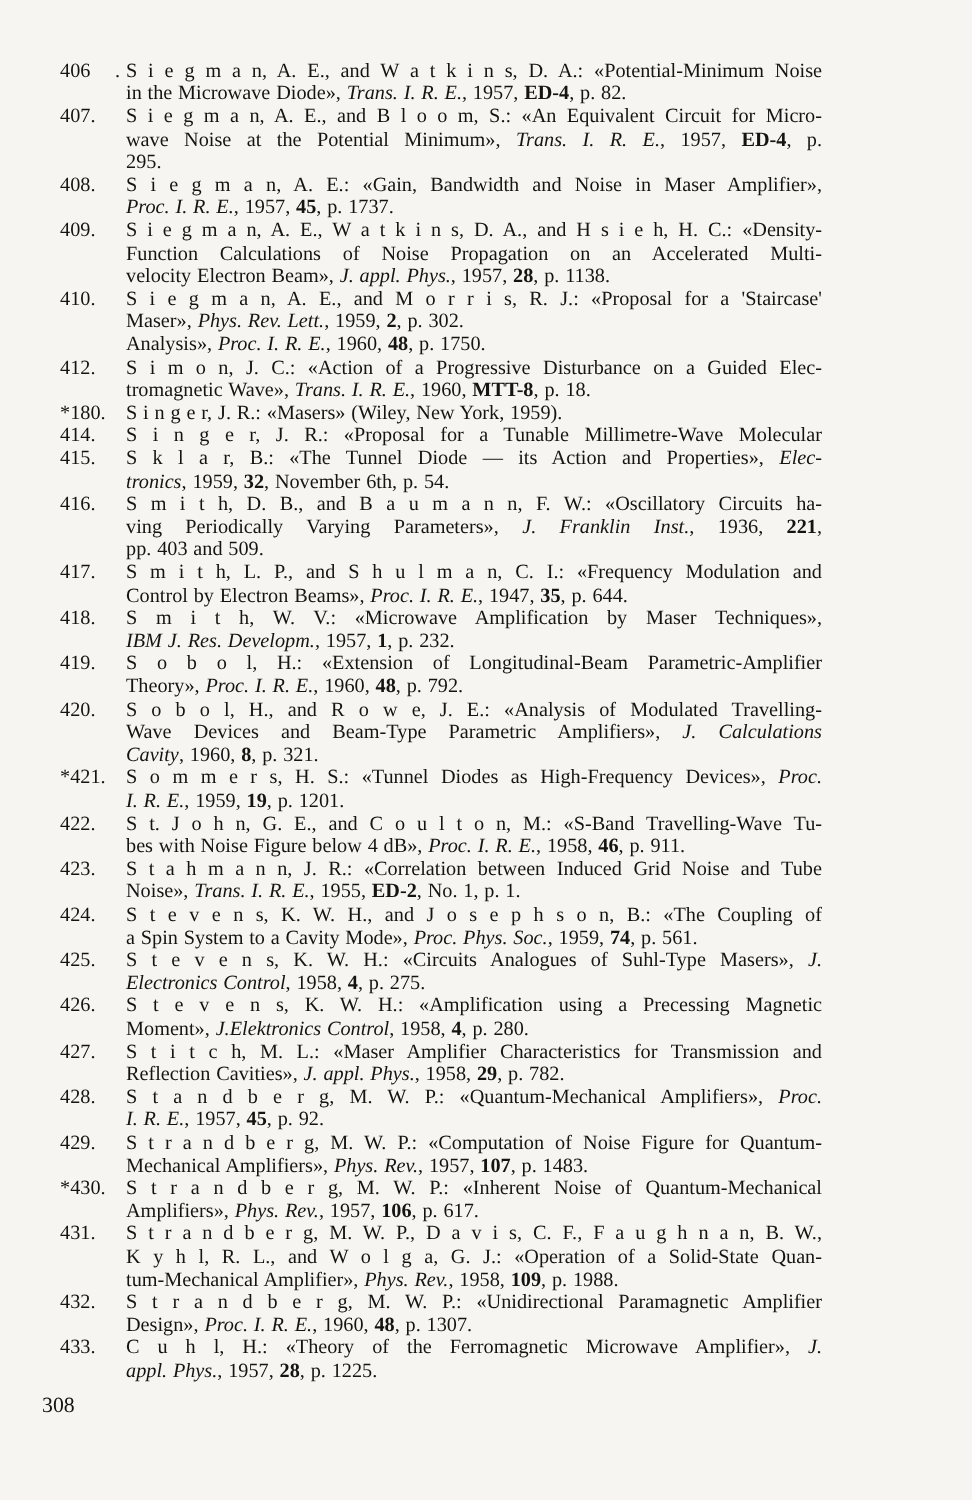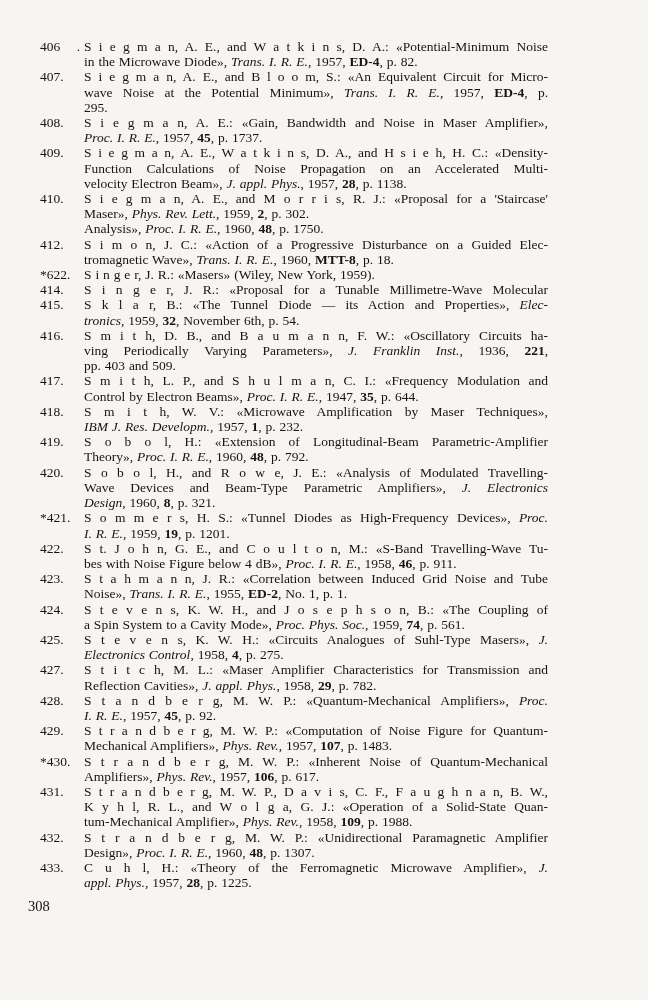--- a/index.html
+++ b/index.html
@@ -79,21 +79,21 @@
         <div class="line last"><span class="n">Maser», </span><span class="i">Phys. Rev. Lett.</span><span class="n">, 1959, </span><span class="b">2</span><span class="n">, p. 302.</span></div>
       </div>
       <div class="ref">
         <div class="line last"><span class="n">Analysis», </span><span class="i">Proc. I. R. E.</span><span class="n">, 1960, </span><span class="b">48</span><span class="n">, p. 1750.</span></div>
       </div>
       <div class="ref">
         <div class="line"><span class="num">412.</span><span class="n">S i m o n, J. C.: «Action of a Progressive Disturbance on a Guided Elec-</span></div>
         <div class="line last"><span class="n">tromagnetic Wave», </span><span class="i">Trans. I. R. E.</span><span class="n">, 1960, </span><span class="b">MTT-8</span><span class="n">, p. 18.</span></div>
       </div>
       <div class="ref">
-        <div class="line last"><span class="num">*622.</span><span class="n">S i n g e r, J. R.: «Masers» (Wiley, New York, 1959).</span></div>
+        <div class="line last"><span class="num">*180.</span><span class="n">S i n g e r, J. R.: «Masers» (Wiley, New York, 1959).</span></div>
       </div>
       <div class="ref">
         <div class="line"><span class="num">414.</span><span class="n">S i n g e r, J. R.: «Proposal for a Tunable Millimetre-Wave Molecular</span></div>
       </div>
       <div class="ref">
         <div class="line"><span class="num">415.</span><span class="n">S k l a r, B.: «The Tunnel Diode — its Action and Properties», </span><span class="i">Elec-</span></div>
         <div class="line last"><span class="i">tronics</span><span class="n">, 1959, </span><span class="b">32</span><span class="n">, November 6th, p. 54.</span></div>
       </div>
       <div class="ref">
         <div class="line"><span class="num">416.</span><span class="n">S m i t h, D. B., and B a u m a n n, F. W.: «Oscillatory Circuits ha-</span></div>
@@ -107,42 +107,46 @@
       <div class="ref">
         <div class="line"><span class="num">418.</span><span class="n">S m i t h, W. V.: «Microwave Amplification by Maser Techniques»,</span></div>
         <div class="line last"><span class="i">IBM J. Res. Developm.</span><span class="n">, 1957, </span><span class="b">1</span><span class="n">, p. 232.</span></div>
       </div>
       <div class="ref">
         <div class="line"><span class="num">419.</span><span class="n">S o b o l, H.: «Extension of Longitudinal-Beam Parametric-Amplifier</span></div>
         <div class="line last"><span class="n">Theory», </span><span class="i">Proc. I. R. E.</span><span class="n">, 1960, </span><span class="b">48</span><span class="n">, p. 792.</span></div>
       </div>
       <div class="ref">
         <div class="line"><span class="num">420.</span><span class="n">S o b o l, H., and R o w e, J. E.: «Analysis of Modulated Travelling-</span></div>
-        <div class="line"><span class="n">Wave Devices and Beam-Type Parametric Amplifiers», </span><span class="i">J. Electronics</span></div>
-        <div class="line last"><span class="i">Design</span><span class="n">, 1960, </span><span class="b">8</span><span class="n">, p. 321.</span></div>
+        <div class="line"><span class="n">Wave Devices and Beam-Type Parametric Amplifiers», </span><span class="i">J. Calculations</span></div>
+        <div class="line last"><span class="i">Cavity</span><span class="n">, 1960, </span><span class="b">8</span><span class="n">, p. 321.</span></div>
       </div>
       <div class="ref">
         <div class="line"><span class="num">*421.</span><span class="n">S o m m e r s, H. S.: «Tunnel Diodes as High-Frequency Devices», </span><span class="i">Proc.</span></div>
         <div class="line last"><span class="i">I. R. E.</span><span class="n">, 1959, </span><span class="b">19</span><span class="n">, p. 1201.</span></div>
       </div>
       <div class="ref">
         <div class="line"><span class="num">422.</span><span class="n">S t. J o h n, G. E., and C o u l t o n, M.: «S-Band Travelling-Wave Tu-</span></div>
         <div class="line last"><span class="n">bes with Noise Figure below 4 dB», </span><span class="i">Proc. I. R. E.</span><span class="n">, 1958, </span><span class="b">46</span><span class="n">, p. 911.</span></div>
       </div>
       <div class="ref">
         <div class="line"><span class="num">423.</span><span class="n">S t a h m a n n, J. R.: «Correlation between Induced Grid Noise and Tube</span></div>
         <div class="line last"><span class="n">Noise», </span><span class="i">Trans. I. R. E.</span><span class="n">, 1955, </span><span class="b">ED-2</span><span class="n">, No. 1, p. 1.</span></div>
       </div>
       <div class="ref">
         <div class="line"><span class="num">424.</span><span class="n">S t e v e n s, K. W. H., and J o s e p h s o n, B.: «The Coupling of</span></div>
         <div class="line last"><span class="n">a Spin System to a Cavity Mode», </span><span class="i">Proc. Phys. Soc.</span><span class="n">, 1959, </span><span class="b">74</span><span class="n">, p. 561.</span></div>
       </div>
       <div class="ref">
         <div class="line"><span class="num">425.</span><span class="n">S t e v e n s, K. W. H.: «Circuits Analogues of Suhl-Type Masers», </span><span class="i">J.</span></div>
         <div class="line last"><span class="i">Electronics Control</span><span class="n">, 1958, </span><span class="b">4</span><span class="n">, p. 275.</span></div>
+      </div>
+      <div class="ref">
+        <div class="line"><span class="num">426.</span><span class="n">S t e v e n s, K. W. H.: «Amplification using a Precessing Magnetic</span></div>
+        <div class="line last"><span class="n">Moment», </span><span class="i">J.Elektronics Control</span><span class="n">, 1958, </span><span class="b">4</span><span class="n">, p. 280.</span></div>
       </div>
       <div class="ref">
         <div class="line"><span class="num">427.</span><span class="n">S t i t c h, M. L.: «Maser Amplifier Characteristics for Transmission and</span></div>
         <div class="line last"><span class="n">Reflection Cavities», </span><span class="i">J. appl. Phys.</span><span class="n">, 1958, </span><span class="b">29</span><span class="n">, p. 782.</span></div>
       </div>
       <div class="ref">
         <div class="line"><span class="num">428.</span><span class="n">S t a n d b e r g, M. W. P.: «Quantum-Mechanical Amplifiers», </span><span class="i">Proc.</span></div>
         <div class="line last"><span class="i">I. R. E.</span><span class="n">, 1957, </span><span class="b">45</span><span class="n">, p. 92.</span></div>
       </div>
       <div class="ref">

